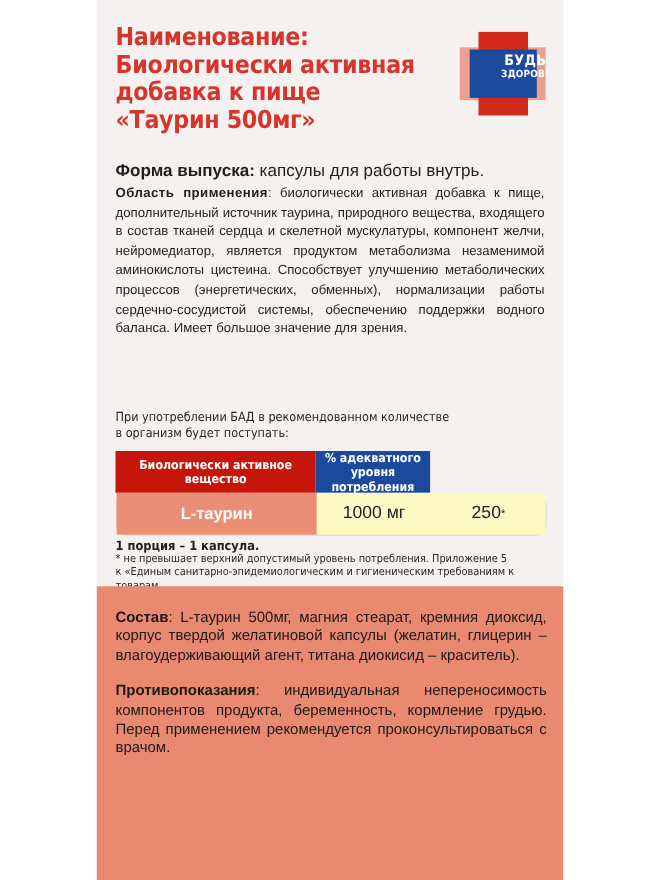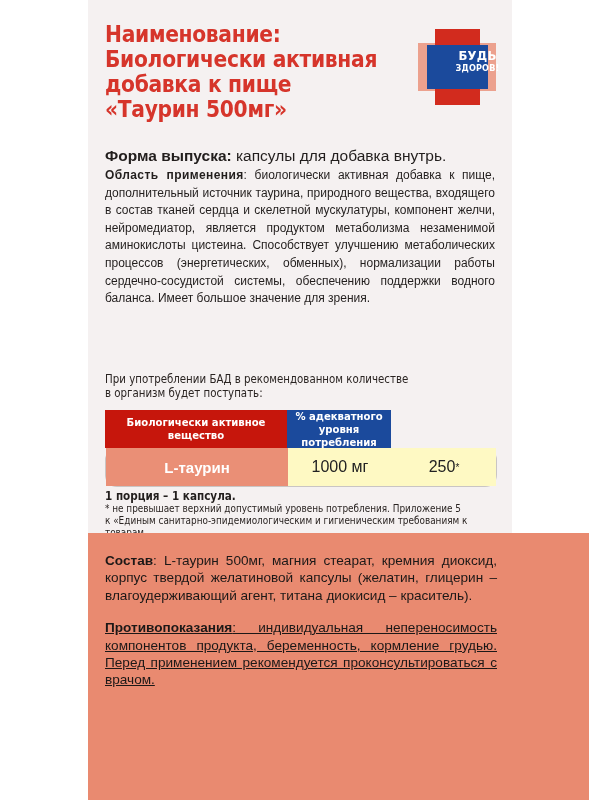--- a/index.html
+++ b/index.html
@@ -233,38 +233,38 @@
     font-size: 9.9px;
     line-height: 12.2px;
     white-space: pre-line;
   }
 
   
   .salmon {
     position: absolute;
     left: 0;
     top: 533px;
-    width: 501px;
+    width: 424px;
     height: 267px;
     background: #e98a70;
   }
   .salmon-inner {
     position: absolute;
     left: 17px;
     top: 19px;
     width: 392px;
     color: #1c1817;
   }
   .sec {
     font-size: 13.6px;
     line-height: 17.4px;
     text-align: justify;
     margin: 0 0 15px 0;
   }
-  .sec:last-child { margin-bottom: 0; text-decoration: underline; }
+  .sec:last-child { margin-bottom: 0; }
   .sec b { font-weight: 700; }
 </style>
 </head>
 <body>
 
 <div class="label">
 
   <div class="panel"></div>
 
   <div class="content">
@@ -280,21 +280,21 @@
         <div class="logo-red"></div>
         <div class="logo-blue"></div>
         <div class="logo-txt">
           <span class="l1">БУДЬ</span>
           <span class="l2">ЗДОРОВ!</span>
         </div>
       </div>
     </div>
 
     <div class="body-block">
-      <p class="form-line"><b>Форма выпуска:</b><span> капсулы для добавка внутрь.</span></p>
+      <p class="form-line"><b>Форма выпуска:</b><span> капсулы для работы внутрь.</span></p>
       <p class="usage"><b>Область применения</b><span>: биологически активная добавка к пище, дополнительный источник таурина, природного вещества, входящего в состав тканей сердца и скелетной мускулатуры, компонент желчи, нейромедиатор, является продуктом метаболизма незаменимой аминокислоты цистеина. Способствует улучшению метаболических процессов (энергетиче­ских, обменных), нормализации работы сердечно-сосудистой системы, обеспечению поддержки водного баланса. Имеет большое значение для зрения.</span></p>
     </div>
 
     <div class="intake-note">При употреблении БАД в рекомендованном количестве
 в организм будет поступать:</div>
 
     <div class="tbl">
       <div class="tbl-row tbl-head">
         <div class="c1">
             <div class="cell">Биологически активное

